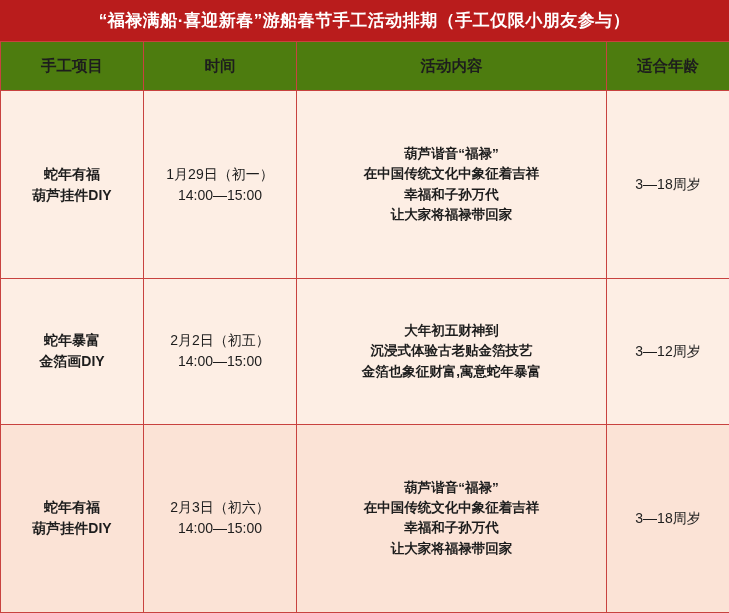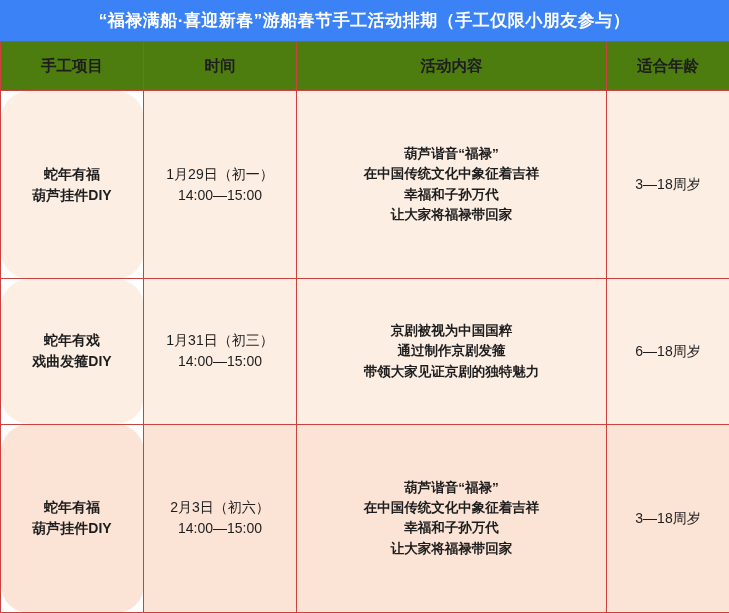--- a/index.html
+++ b/index.html
@@ -15,21 +15,21 @@
   }
   .sheet {
     width: 729px;
     height: 613px;
     box-sizing: border-box;
     display: flex;
     flex-direction: column;
     background: #ffffff;
   }
   .title-bar {
-    background: #3b82f6;
+    background: #b91c1c;
     color: #ffffff;
     text-align: center;
     font-size: 17px;
     font-weight: bold;
     letter-spacing: 0.5px;
     height: 41px;
     line-height: 41px;
     overflow: hidden;
     white-space: nowrap;
   }
@@ -58,21 +58,20 @@
     font-size: 13.5px;
     line-height: 1.45;
   }
   tbody tr.alt td {
     background: #fbe3d6;
   }
   td.project {
     font-weight: bold;
     font-size: 14px;
     line-height: 1.5;
-    border-radius: 28px;
   }
   td.time {
     font-size: 14px;
     line-height: 1.5;
   }
   td.content {
     font-size: 13.5px;
     line-height: 1.5;
     font-weight: bold;
   }
@@ -118,33 +117,33 @@
         <td class="content">
           <span class="line">葫芦谐音“福禄”</span>
           <span class="line">在中国传统文化中象征着吉祥</span>
           <span class="line">幸福和子孙万代</span>
           <span class="line">让大家将福禄带回家</span>
         </td>
         <td class="age">3—18周岁</td>
       </tr>
       <tr>
         <td class="project">
-          <span class="line">蛇年有戏</span>
-          <span class="line">戏曲发箍DIY</span>
+          <span class="line">蛇年暴富</span>
+          <span class="line">金箔画DIY</span>
         </td>
         <td class="time">
-          <span class="line">1月31日（初三）</span>
+          <span class="line">2月2日（初五）</span>
           <span class="line">14:00—15:00</span>
         </td>
         <td class="content">
-          <span class="line">京剧被视为中国国粹</span>
-          <span class="line">通过制作京剧发箍</span>
-          <span class="line">带领大家见证京剧的独特魅力</span>
+          <span class="line">大年初五财神到</span>
+          <span class="line">沉浸式体验古老贴金箔技艺</span>
+          <span class="line">金箔也象征财富,寓意蛇年暴富</span>
         </td>
-        <td class="age">6—18周岁</td>
+        <td class="age">3—12周岁</td>
       </tr>
       <tr class="alt">
         <td class="project">
           <span class="line">蛇年有福</span>
           <span class="line">葫芦挂件DIY</span>
         </td>
         <td class="time">
           <span class="line">2月3日（初六）</span>
           <span class="line">14:00—15:00</span>
         </td>

